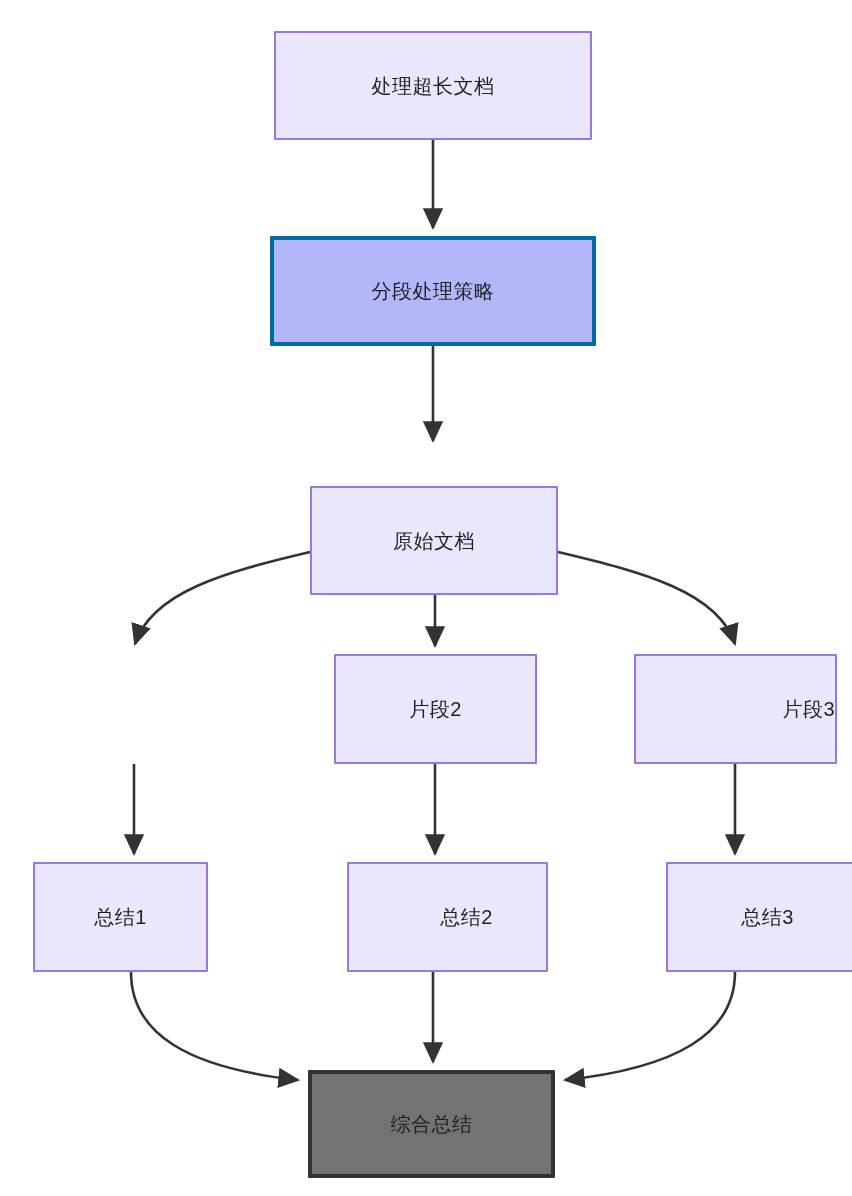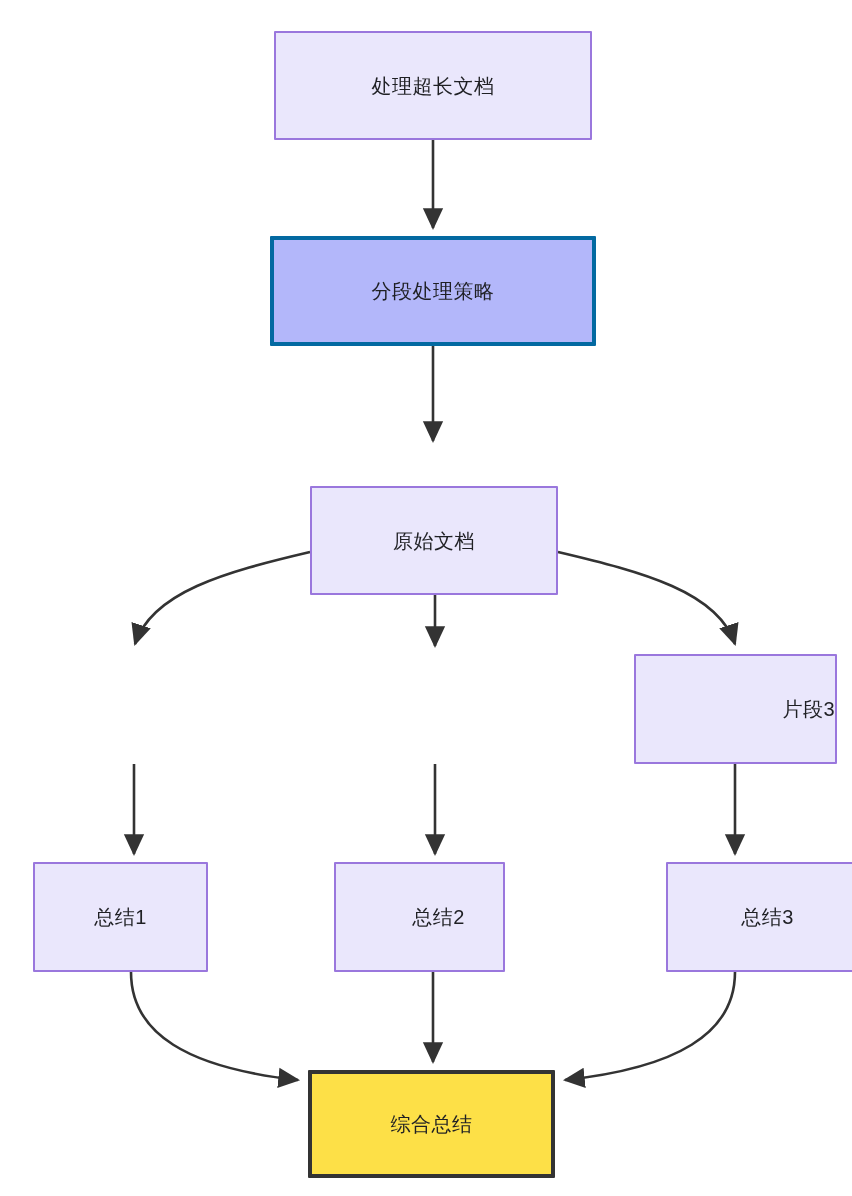--- a/index.html
+++ b/index.html
@@ -45,21 +45,21 @@
   }
   .node-emphasис,
   .node-emphasis {
     border-radius: 1px;
   }
   .node-emphasis {
     background: #b3b7fa;
     border: 4px solid #0369a1;
   }
   .node-result {
-    background: #fde047;
+    background: #737373;
     border: 4px solid #333333;
     border-radius: 1px;
   }
   .node-label {
     display: block;
     pointer-events: none;
   }
 </style>
 </head>
 <body>
@@ -102,30 +102,33 @@
 
   <div class="node node-emphasis" style="left:270px; top:236px; width:326px; height:110px;">
     <span class="node-label">分段处理策略</span>
   </div>
 
   <div class="node node-normal" style="left:310px; top:449px; width:248px; height:109px;margin-top:37px;">
     <span class="node-label">原始文档</span>
   </div>
 
 
+  <div class="node node-normal" style="left:334px; top:654px; width:203px; height:110px;">
+    <span class="node-label">片段2</span>
+  </div>
 
   <div class="node node-normal" style="left:634px; top:654px; width:203px; height:110px;justify-content:flex-end;">
     <span class="node-label">片段3</span>
   </div>
 
   <div class="node node-normal" style="left:33px; top:862px; width:175px; height:110px;">
     <span class="node-label">总结1</span>
   </div>
 
-  <div class="node node-normal" style="left:334px; top:862px; width:171px; height:110px;padding-left:38px;">
+  <div class="node node-normal" style="left:347px; top:862px; width:201px; height:110px;padding-left:38px;">
     <span class="node-label">总结2</span>
   </div>
 
   <div class="node node-normal" style="left:634px; top:862px; width:203px; height:110px;margin-left:32px;">
     <span class="node-label">总结3</span>
   </div>
 
   <div class="node node-result" style="left:308px; top:1070px; width:247px; height:108px;">
     <span class="node-label">综合总结</span>
   </div>

